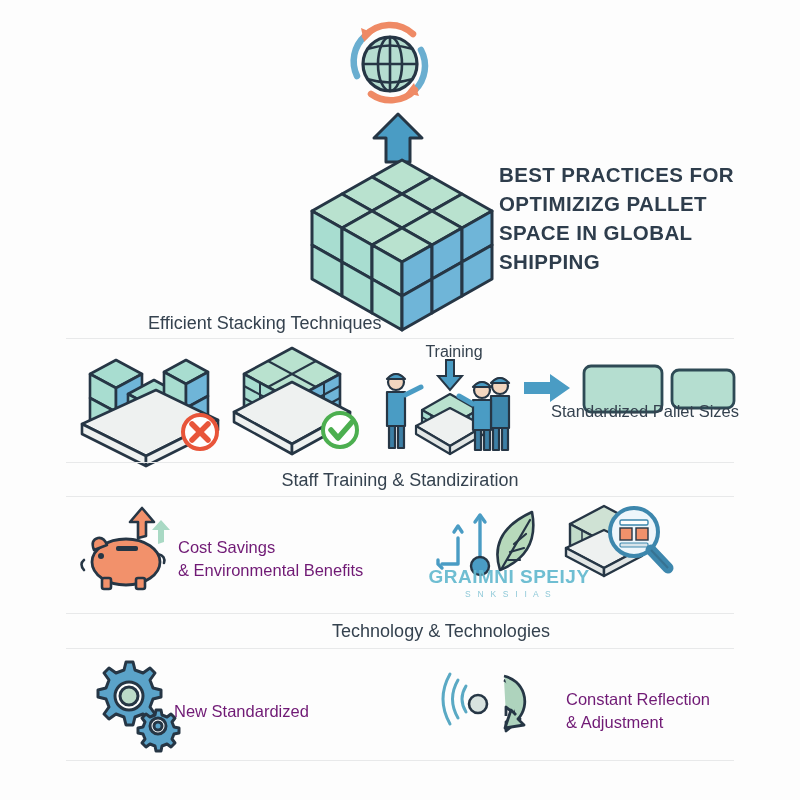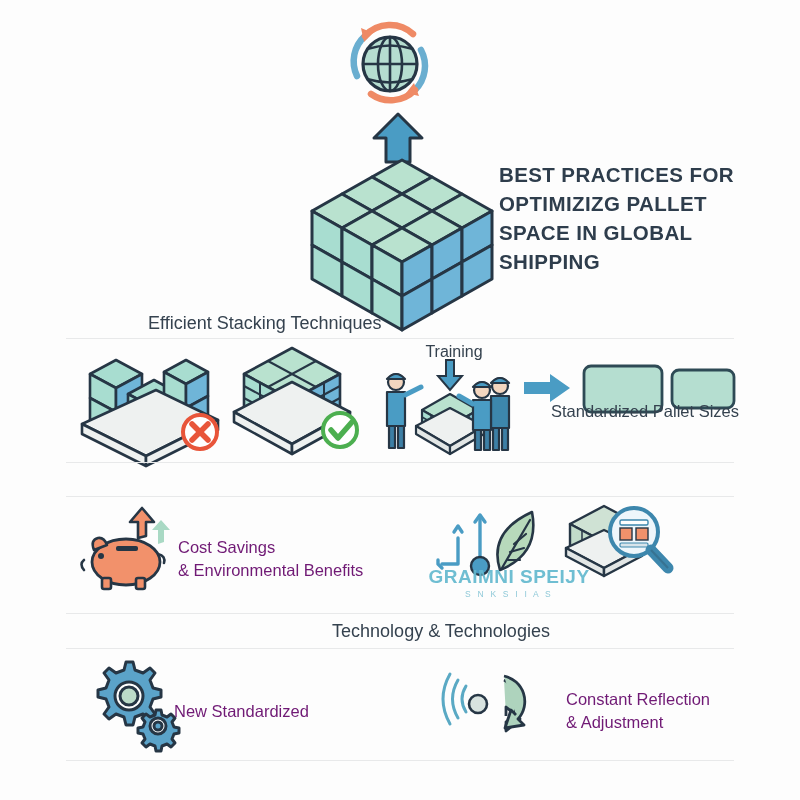--- a/index.html
+++ b/index.html
@@ -352,20 +352,21 @@
       <svg width="214" height="56" viewBox="0 0 214 56">
         <path d="M0 20 L26 20 L26 12 L46 26 L26 40 L26 32 L0 32 Z" fill="#4a9cc4"></path>
         <rect x="60" y="4" width="78" height="46" rx="7" fill="#b5ded0" stroke="#2e4a55" stroke-width="2.8"></rect>
         <rect x="148" y="8" width="62" height="38" rx="7" fill="#b5ded0" stroke="#2e4a55" stroke-width="2.8"></rect>
       </svg>
     </div>
     <div class="caption" style="left:540px; top:64px; width:210px;">Standardized Pallet Sizes</div>
   </div>
 
   <div class="divider" style="top:462px;"></div>
+  <div class="section-title" style="top:470px;">Staff Training &amp; Standiziration</div>
   <div class="divider" style="top:496px;"></div>
 
   <div class="row" style="top:496px; height:110px;">
 
     <div class="item" style="left:82px; top:10px;">
       <svg width="92" height="84" viewBox="0 0 92 84">
         <path d="M64 30 L64 16 L72 16 L60 2 L48 16 L56 16 L56 32 Z" fill="#f2916b" stroke="#263645" stroke-width="2.6" stroke-linejoin="round"></path>
         <path d="M82 36 L82 24 L88 24 L79 14 L70 24 L76 24 L76 38 Z" fill="#a9d9c4"></path>
         <ellipse cx="44" cy="56" rx="34" ry="23" fill="#f2916b" stroke="#263645" stroke-width="2.8"></ellipse>
         <path d="M12 44 q-4 -10 4 -12 q6 -1 9 7 z" fill="#f2916b" stroke="#263645" stroke-width="2.6" stroke-linejoin="round"></path>

